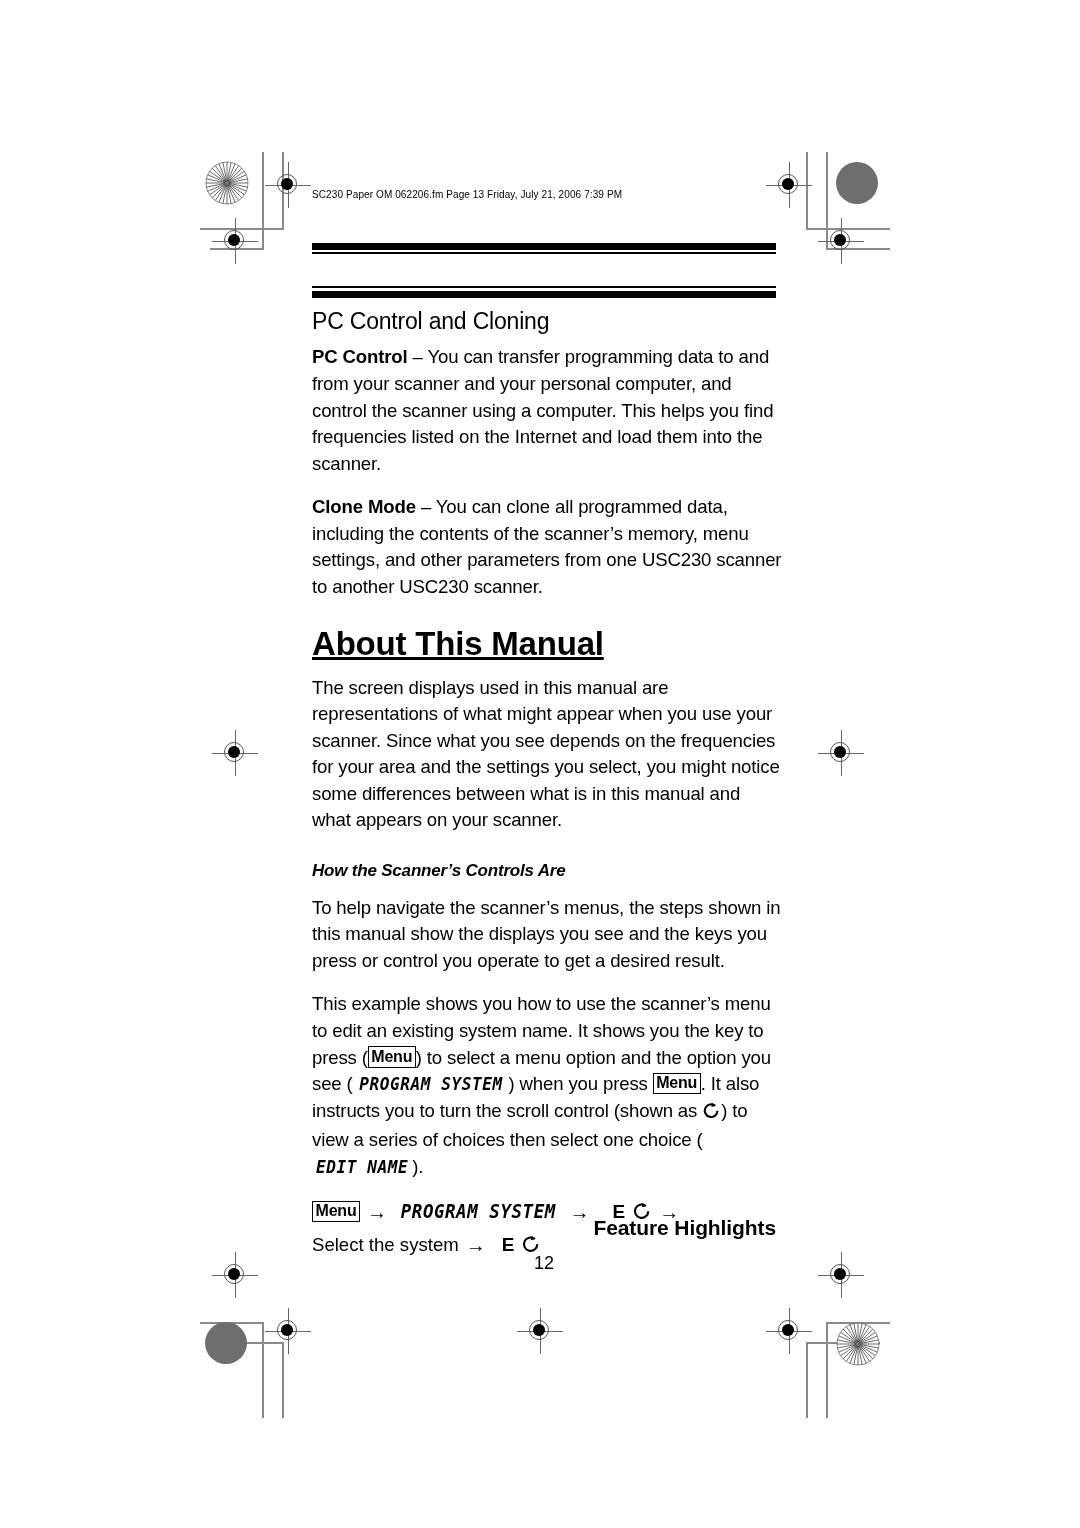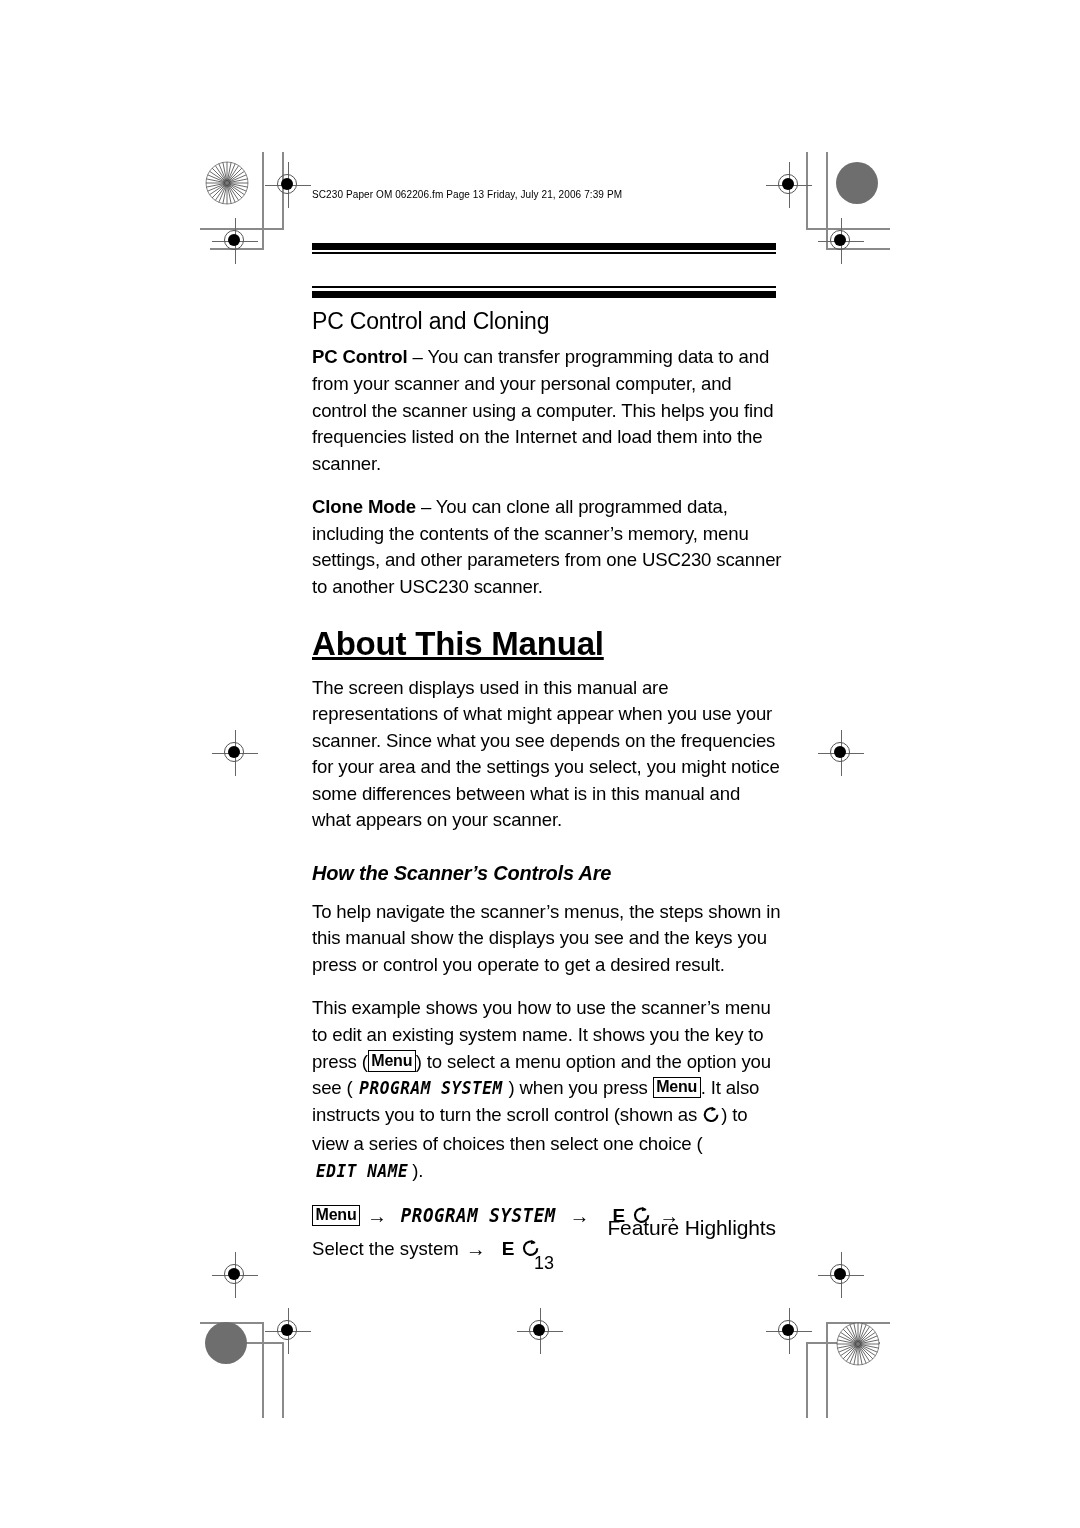--- a/index.html
+++ b/index.html
@@ -116,21 +116,21 @@
   }
   h2.sec-head-lg {
     font-size: 33px;
     font-weight: bold;
     margin: 24px 0 12px 0;
     letter-spacing: -0.2px;
     line-height: 1.15;
     text-decoration: underline;
   }
   h2.sec-head-ital {
-    font-size: 20px;
+    font-size: 17px;
     font-weight: bold;
     font-style: italic;
     margin: 26px 0 12px 0;
     letter-spacing: -0.2px;
     line-height: 1.33;
   }
   p.body {
     font-size: 18.6px;
     line-height: 1.43;
     margin: 0 0 17px 0;
@@ -191,21 +191,21 @@
   .sp-sm { display: inline-block; width: 7px; }
 
   
   .footer-title {
     position: absolute;
     left: 312px;
     top: 1216px;
     width: 464px;
     text-align: right;
     font-size: 21px;
-    font-weight: normal;
+    font-weight: bold;
     letter-spacing: -0.1px;
   }
   .page-num {
     position: absolute;
     left: 312px;
     top: 1253px;
     width: 464px;
     text-align: center;
     font-size: 18px;
   }
@@ -433,13 +433,13 @@
     <div class="step-line"><span>Select the system</span><span class="sp-sm"></span><span class="arrow-sym">→</span><span class="sp-lg"></span><span class="ekey">E</span><span class="sp-sm"></span><span class="scroll-sym"><svg width="20" height="20" viewBox="0 0 24 24" aria-hidden="true">
             <path d="M19.5 12.2a8 8 0 1 1-3.1-6.3" fill="none" stroke="#000" stroke-width="2.6" stroke-linecap="butt"></path>
             <path d="M12.5 2.2 L17.6 6.0 L11.8 7.6 Z" fill="#000"></path>
           </svg></span></div>
 
 
   </div>
 </div>
 
 <div class="footer-title">Feature Highlights</div>
-<div class="page-num">13</div>
+<div class="page-num">12</div>
 
 </body></html>

